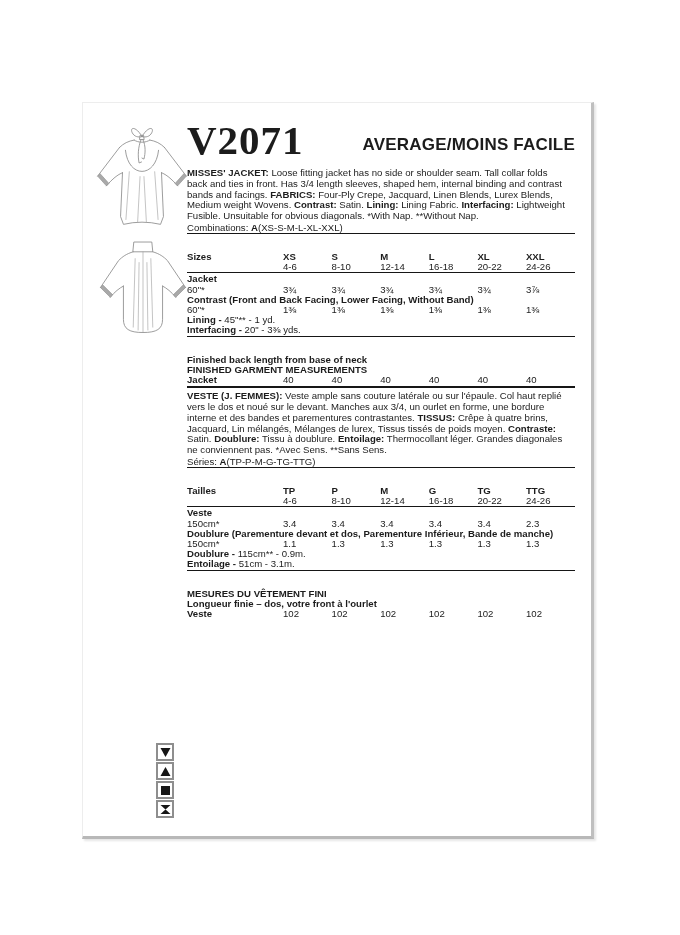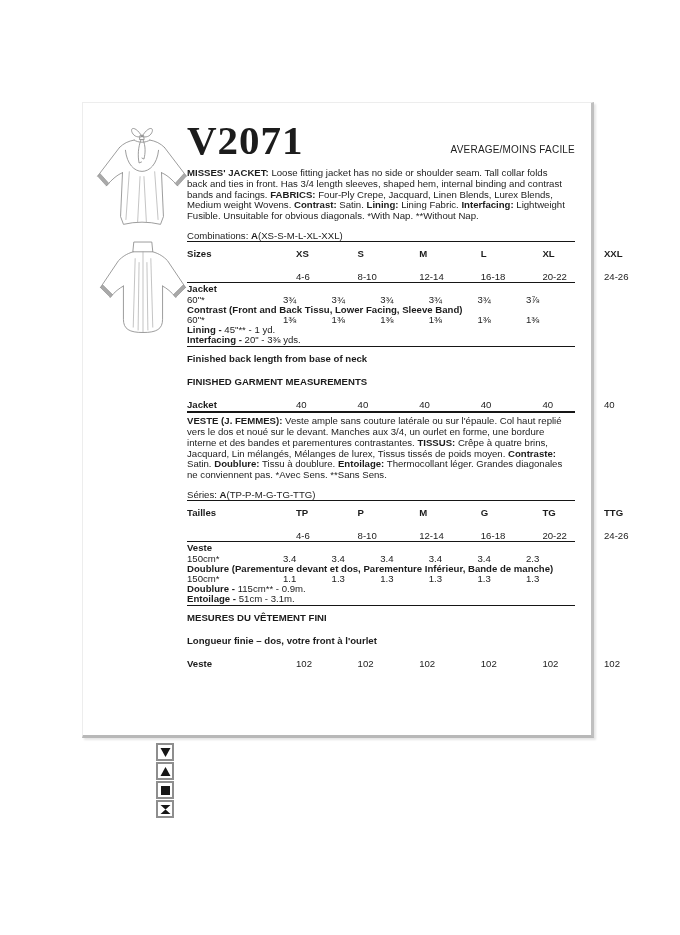--- a/index.html
+++ b/index.html
@@ -3,47 +3,47 @@
 <meta charset="utf-8">
 <style>
   html,body { margin:0; padding:0; }
   body {
     width:680px; height:935px; position:relative;
     background:#ffffff; color:#1c1c1c;
     font-family:"Liberation Sans", sans-serif;
     -webkit-font-smoothing:antialiased;
   }
   .sheet {
-    position:absolute; left:82px; top:102px; width:512px; height:636px;
+    position:absolute; left:82px; top:102px; width:512px; height:737px;
     background:#fff;
     border:1px solid #ededed;
     border-right:3px solid #bfbfbf;
     border-bottom:3px solid #b8b8b8;
     box-shadow:2px 2px 2px rgba(0,0,0,0.10);
     box-sizing:border-box;
   }
   svg.illus { position:absolute; }
   .illus path, .illus line, .illus polygon.o { stroke:#8f8f8f; stroke-width:0.9; fill:none; stroke-linecap:round; stroke-linejoin:round; }
   .illus .band { fill:#a9a9a9; stroke:#8f8f8f; stroke-width:0.7; }
   .illus .faint { stroke:#a8a8a8; stroke-width:0.7; }
 
   .col { position:absolute; left:104px; top:18px; width:388px; }
   .titlerow { display:flex; justify-content:space-between; align-items:flex-end; }
   .brand { font-family:"Liberation Serif", serif; font-weight:bold; font-size:41px; line-height:0.95; letter-spacing:1px; }
-  .difficulty { font-size:10px; padding-bottom:5px; letter-spacing:0.2px; white-space:nowrap; }
+  .difficulty { font-size:17px; padding-bottom:5px; letter-spacing:0.2px; white-space:nowrap;font-weight:bold; }
 
   .desc { font-size:9.6px; line-height:10.8px; margin:8px 8px 0 0; }
   .desc b, .b { font-weight:bold; }
 
-  .tline { font-size:9.6px; line-height:11px; margin-top:8px; }
+  .tline { font-size:9.6px; line-height:11px; }
 
   .grid { display:grid; grid-template-columns:96px repeat(6, 48.6px); font-size:9.6px; line-height:10.2px; }
   .grid span { display:block; }
   .full { grid-column:1 / -1; }
-  .rule  { border-top:1.2px solid #161616; padding-top:7px;gap:13px; }
+  .rule  { border-top:1.2px solid #161616; padding-top:18px; }
   .ruleb { border-top:1.6px solid #161616; padding-top:1px; }
   .rule2 { border-top:2.5px solid #161616; margin-top:1px; }
 
   .symcol { position:absolute; left:73px; top:640px; width:18px; }
   .symcell {
     width:18px; height:18px; box-sizing:border-box; margin-bottom:1px;
     border:2px solid #8e8e8e; background:#fff;
     display:flex; align-items:center; justify-content:center;
   }
   .symcell svg { display:block; }
@@ -158,21 +158,21 @@
 
     <div class="grid ruleb">
       <span class="full b">Jacket</span>
       <span>60"*</span>
       <span>3¾</span>
       <span>3¾</span>
       <span>3¾</span>
       <span>3¾</span>
       <span>3¾</span>
       <span>3⅞</span>
-      <span class="full b">Contrast (Front and Back Tissu, Lower Facing, Sleeve Band)</span>
+      <span class="full b">Contrast (Front and Back Facing, Lower Facing, Without Band)</span>
       <span>60"*</span>
       <span>1⅜</span>
       <span>1⅜</span>
       <span>1⅜</span>
       <span>1⅜</span>
       <span>1⅜</span>
       <span>1⅜</span>
       <span class="full"><b style="display:inline">Lining -</b><span style="display:inline"> 45"** - 1 yd.</span></span>
       <span class="full"><b style="display:inline">Interfacing -</b><span style="display:inline"> 20" - 3⅜ yds.</span></span>
     </div>

